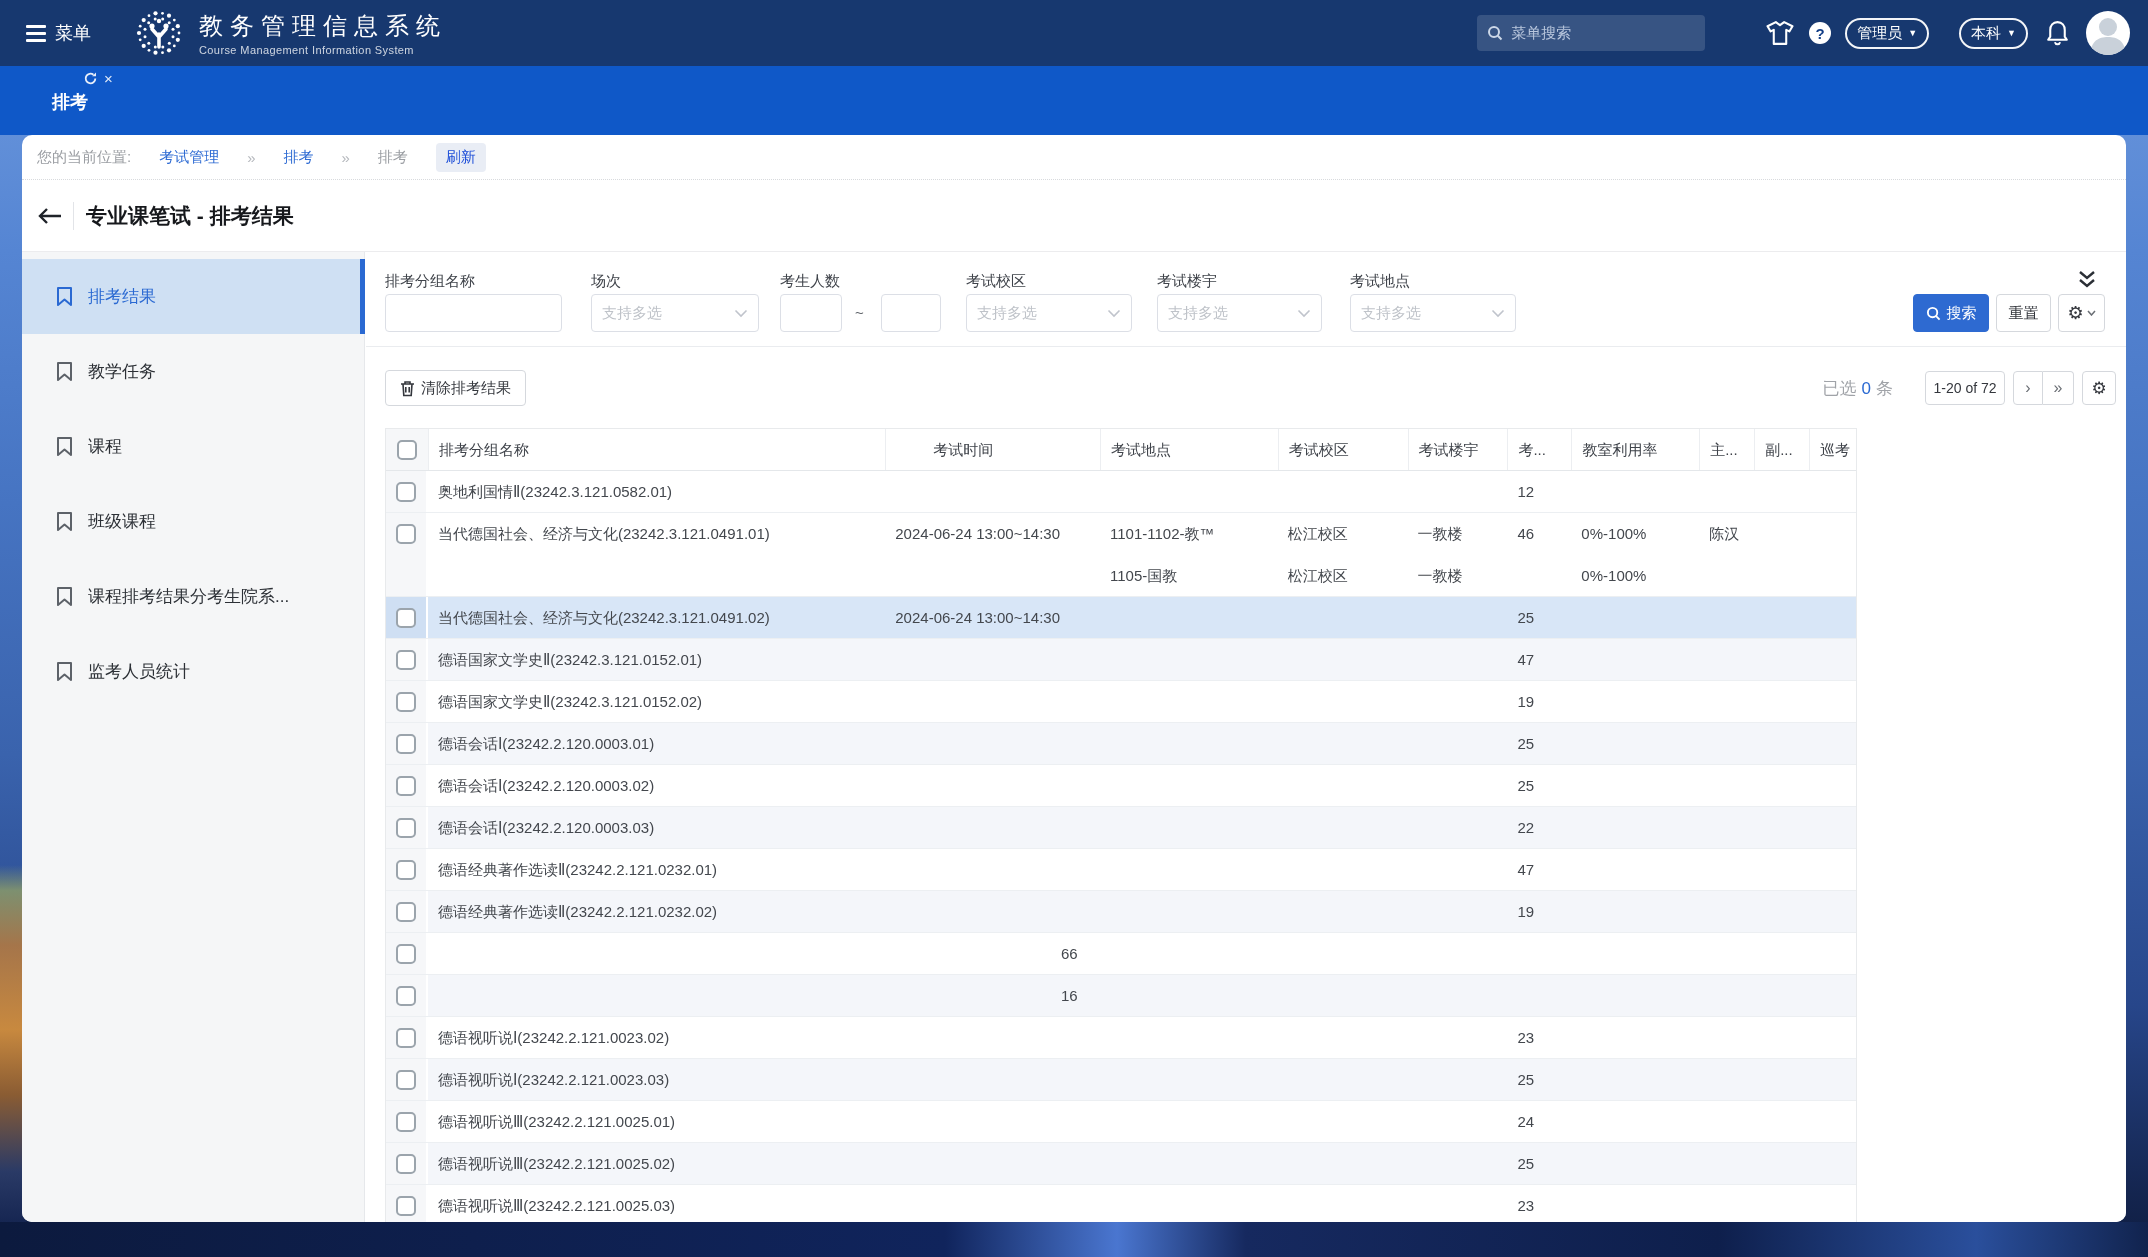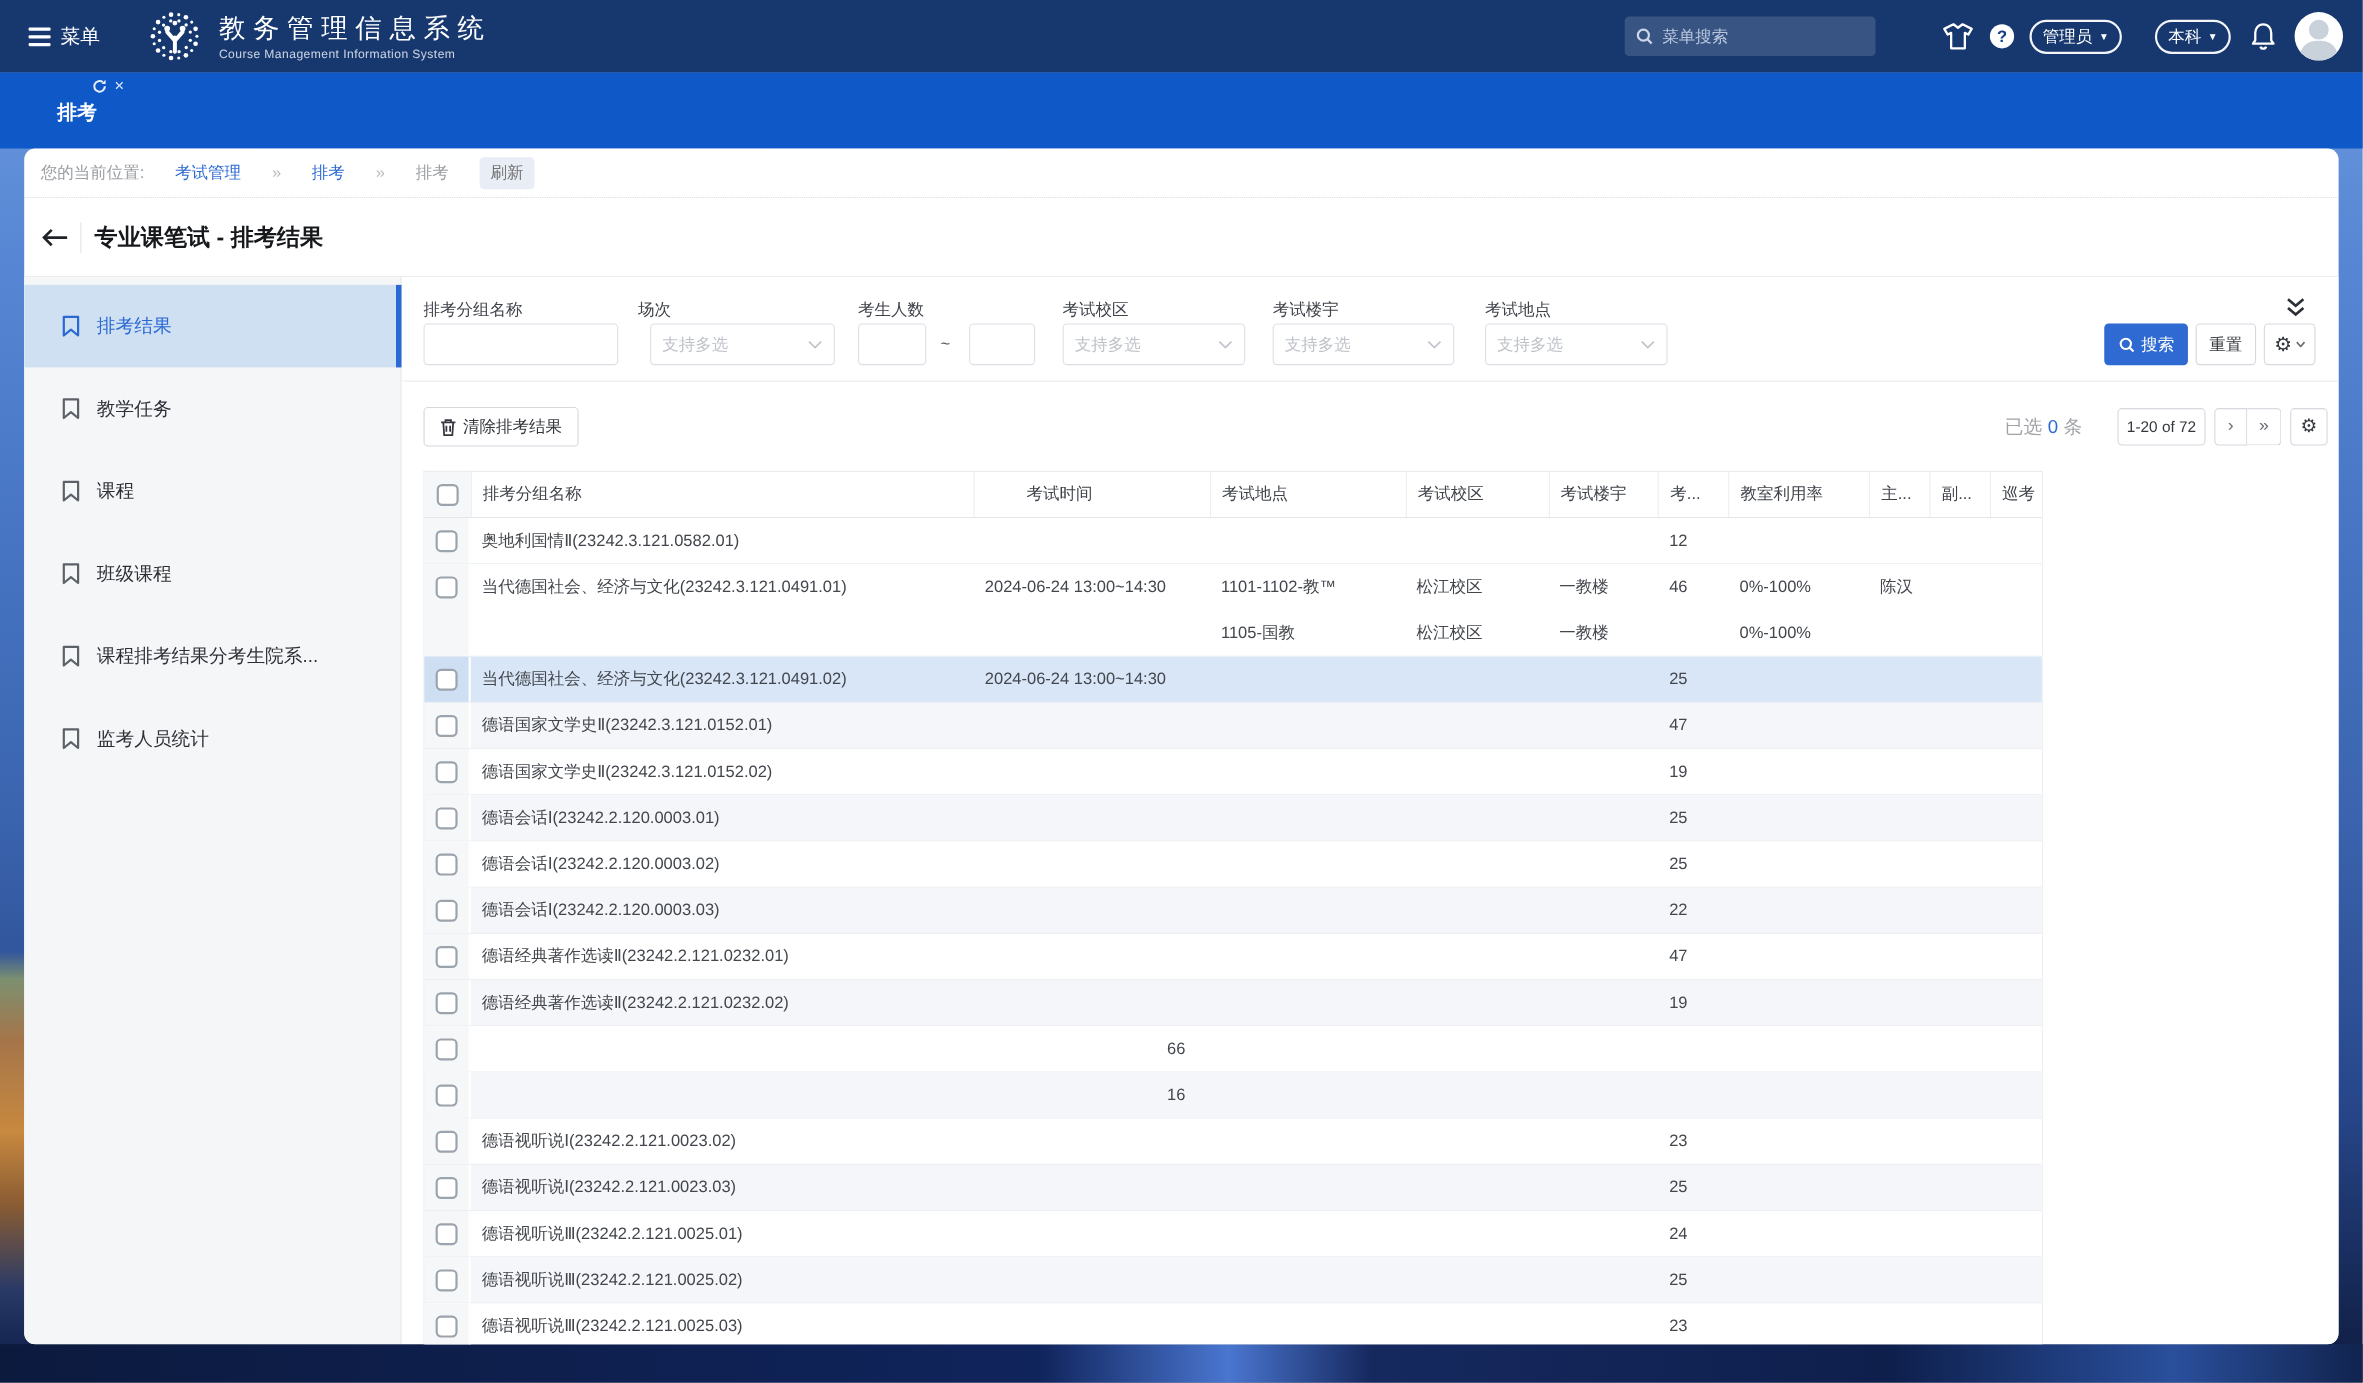--- a/index.html
+++ b/index.html
@@ -41,21 +41,21 @@
 
 
 .card { position:absolute; left:22px; top:135px; width:2104px; height:1087px; background:#fff; border-radius:10px; overflow:hidden; }
 
 
 .breadcrumb { height:45px; display:flex; align-items:center; padding-left:15px; gap:28px; font-size:15px; border-bottom:1px dotted #d8dadd; }
 .bc-prefix { color:#9b9ea3; }
 .bc-link { color:#2e6bd3; cursor:pointer; }
 .bc-sep { color:#b6b9be; }
 .bc-current { color:#9b9ea3; }
-.bc-refresh { color:#737373; background:#e9edf5; border-radius:4px; padding:5px 10px; cursor:pointer; }
+.bc-refresh { color:#1d4ed8; background:#e9edf5; border-radius:4px; padding:5px 10px; cursor:pointer; }
 
 
 .titlebar { height:72px; display:flex; align-items:center; padding-left:15px; border-bottom:1px solid #ececee; }
 .back { width:26px; height:26px; display:flex; align-items:center; cursor:pointer; }
 .tdiv { width:1px; height:28px; background:#e2e4e8; margin:0 12px 0 10px; }
 .ptitle { font-size:21px; font-weight:bold; color:#16181c; }
 
 
 .cbody { position:absolute; left:0; top:117px; width:2104px; height:970px; }
 .sidebar { position:absolute; left:0; top:0; width:343px; height:970px; background:#f5f6f7; border-right:1px solid #e6e8eb; }
@@ -314,21 +314,21 @@
           </button>
           <button class="btn btn-gear">
             <span style="font-size:18px;">⚙</span>
             <svg width="9" height="6" viewBox="0 0 9 6">
                 <polyline points="1,1 4.5,5 8,1" fill="none" stroke="#6a6e74" stroke-width="1.5"></polyline>
               </svg>
           </button>
         </div>
       <div class="flabel" style="left: 19px;">排考分组名称</div>
           <input class="finput fctrl" style="left: 19px; width: 177px;">
-          <div class="flabel" style="left: 214px;">场次</div>
+          <div class="flabel" style="left: 225px;">场次</div>
           <div class="fselect fctrl" style="left: 225px; width: 168px;">
             <span class="fph">支持多选</span>
             <span style="display: flex;">
               <svg width="14" height="9" viewBox="0 0 14 9">
                 <polyline points="1.5,1.5 7,7 12.5,1.5" fill="none" stroke="#c0c4cc" stroke-width="1.6"></polyline>
               </svg>
             </span>
           </div>
           <div class="flabel" style="left: 414px;">考生人数</div>
           <input class="finput fctrl" style="left: 414px; width: 62px;">

